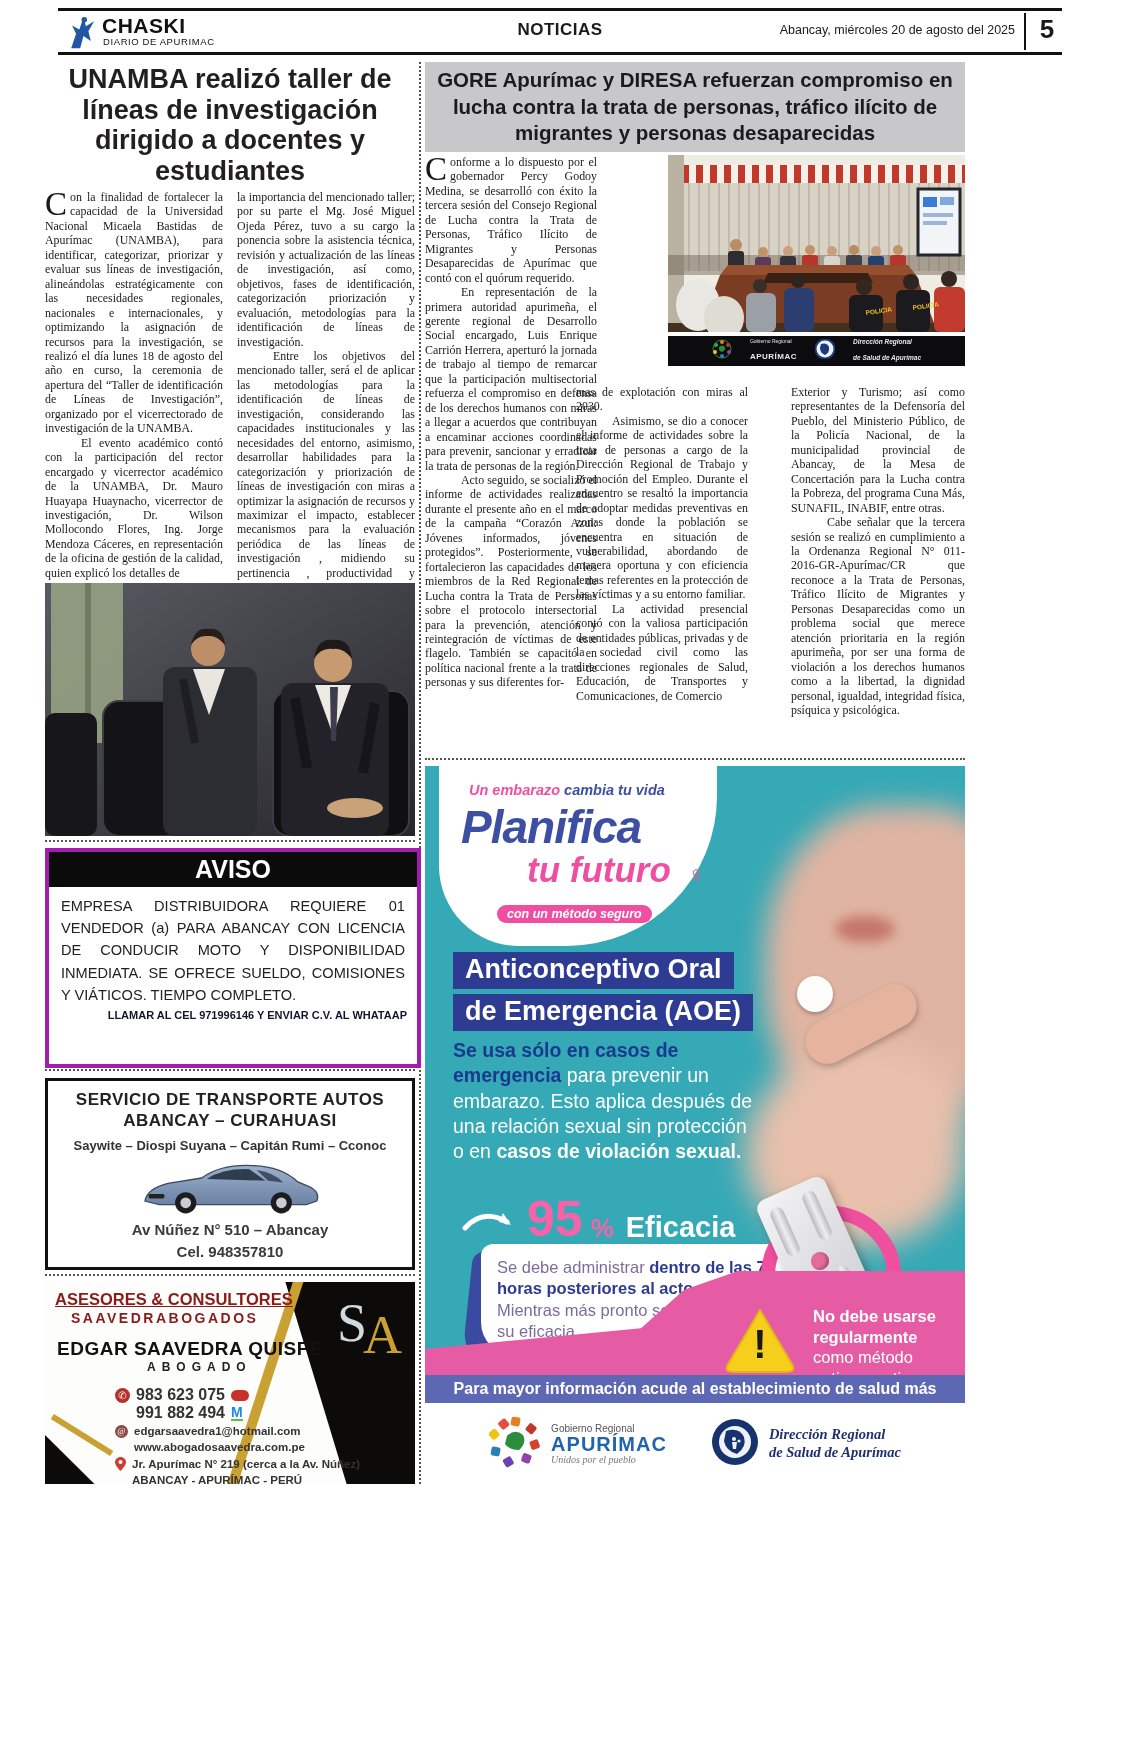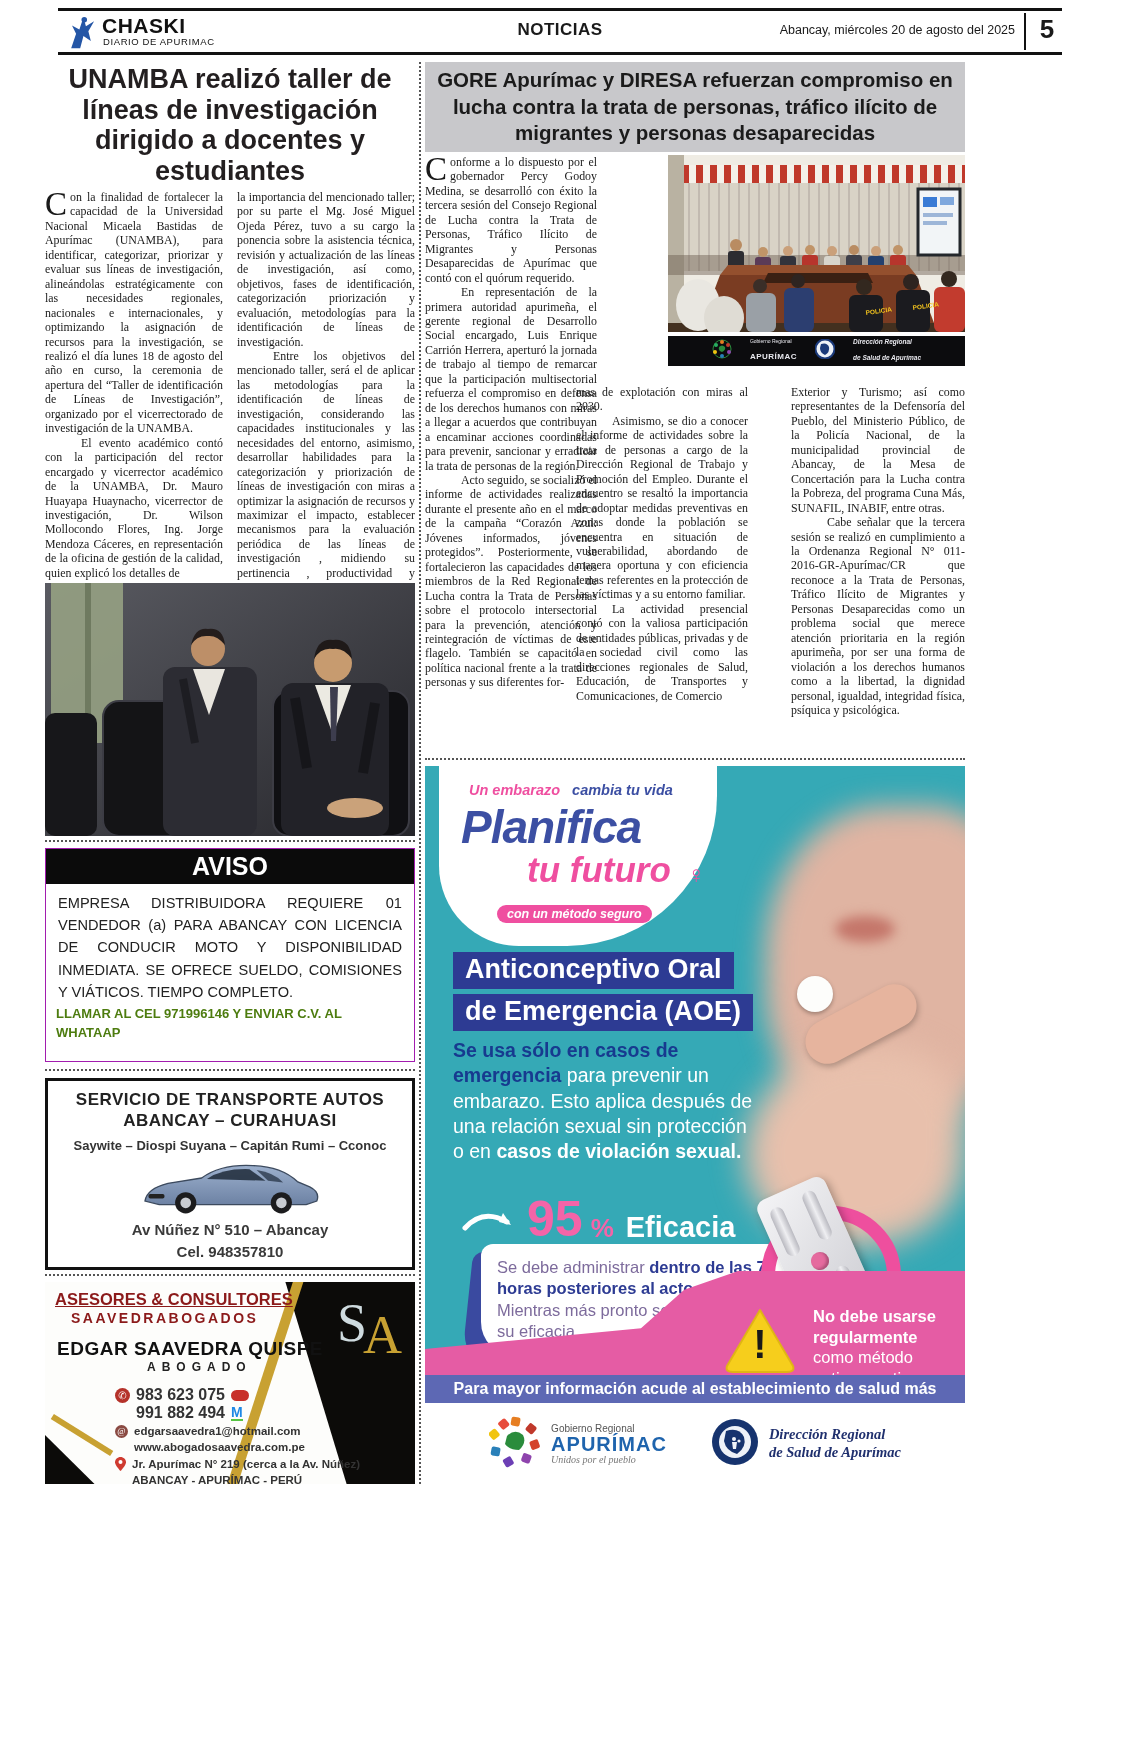--- a/index.html
+++ b/index.html
@@ -19,27 +19,27 @@
   
   .headline-left{font-family:"Liberation Sans",sans-serif;font-weight:700;font-size:27px;line-height:1.13;
                  text-align:center;color:#231f20;}
   .headline-right{font-family:"Liberation Sans",sans-serif;font-weight:700;font-size:20.5px;line-height:1.3;
                   text-align:center;color:#1b1b1b;background:#c8c8cb;padding:5px 8px;}
   .np{font-size:11.9px;line-height:1.215;text-align:justify;overflow:hidden;}
   .np p{margin:0;}
   .np .ind{text-indent:36px;}
   .dropcap{float:left;font-size:33px;line-height:26px;padding:1px 3px 0 0;}
   
-  .aviso-box{border:1px solid #a21caf;background:#fff;}
+  .aviso-box{border:4px solid #a21caf;background:#fff;}
   .aviso-head{background:#0b0b0b;color:#fff;font-weight:700;font-size:25px;text-align:center;
               font-family:"Liberation Sans",sans-serif;padding:3px 0;}
   .aviso-body{font-family:"Liberation Sans",sans-serif;font-size:14.6px;line-height:1.52;text-align:justify;
               padding:8px 12px 0 12px;color:#222;}
-  .aviso-call{font-family:"Liberation Sans",sans-serif;font-weight:700;font-size:13px;text-align:left;
-              line-height:1.45;padding:2px 10px 8px 10px;color:#4d7c0f;}
+  .aviso-call{font-family:"Liberation Sans",sans-serif;font-weight:700;font-size:11px;text-align:right;
+              line-height:1.45;padding:2px 10px 8px 10px;color:#0f172a;}
   
   .trans-box{border:3px solid #111;background:#fff;}
   .trans-title{font-family:"Liberation Sans",sans-serif;font-weight:700;font-size:17px;text-align:center;
                line-height:1.25;letter-spacing:.5px;color:#222;padding-top:8px;}
   .trans-route{font-family:"Liberation Sans",sans-serif;font-weight:700;font-size:13px;text-align:center;
                color:#333;margin-top:6px;}
   .trans-addr{font-family:"Liberation Sans",sans-serif;font-weight:700;font-size:15px;text-align:center;color:#3a3a3a;}
   
   .law-red{color:#8b1a1a;font-family:"Liberation Sans",sans-serif;font-weight:700;}
   .law-name{font-family:"Liberation Sans",sans-serif;font-weight:700;font-size:19px;letter-spacing:.5px;color:#111;}
@@ -349,21 +349,21 @@
     <div class="abs" style="left:280px;top:0;width:260px;height:560px;overflow:hidden;">
       <div class="abs" style="left:60px;top:40px;width:260px;height:330px;background:#e0b4a2;border-radius:50% 40% 60% 50%;filter:blur(14px);"></div>
       <div class="abs" style="left:130px;top:150px;width:60px;height:26px;background:#c4766a;border-radius:50%;filter:blur(6px);"></div>
       <div class="abs" style="left:40px;top:280px;width:220px;height:200px;background:#e8c0ac;border-radius:60% 40% 50% 50%;filter:blur(16px);"></div>
       <div class="abs" style="left:96px;top:236px;width:120px;height:44px;background:#e6b49e;border-radius:22px;transform:rotate(-28deg);box-shadow:0 3px 6px rgba(0,0,0,.25);"></div>
       <div class="abs" style="left:92px;top:210px;width:36px;height:36px;background:#fdfdfb;border-radius:50%;box-shadow:0 2px 4px rgba(0,0,0,.3);"></div>
     </div>
 
     <div class="abs" style="left:14px;top:0;width:278px;height:180px;background:#fff;border-radius:0 0 150px 80px;">
       <div class="aoe-tag" style="position:absolute;left:30px;top:16px;">
-        <span style="color:#ef4fa0;">Un embarazo</span><span style="color:#3c4fa3;padding-left:8px;"> cambia tu vida</span>
+        <span style="color:#ef4fa0;">Un embarazo</span><span style="color:#3c4fa3;"> cambia tu vida</span>
       </div>
       <div class="abs aoe-slogan1" style="left:22px;top:34px;">Planifica</div>
       <div class="abs aoe-slogan2" style="left:88px;top:84px;">tu futuro</div>
       <div class="abs" style="left:248px;top:96px;font-size:24px;color:#ef4fa0;font-weight:bold;">♀</div>
       <div class="abs" style="left:58px;top:138px;"><span class="aoe-badge">con un método seguro</span></div>
     </div>
 
     <div class="abs aoe-body" style="left:28px;top:272px;width:310px;">
       <span class="aoe-blue-b">Se usa sólo en casos de</span><br>
       <span class="aoe-blue-b">emergencia</span><span> para prevenir un embarazo. Esto aplica después de una relación sexual sin protección o en </span><span class="aoe-wht-b">casos de violación sexual.</span>

